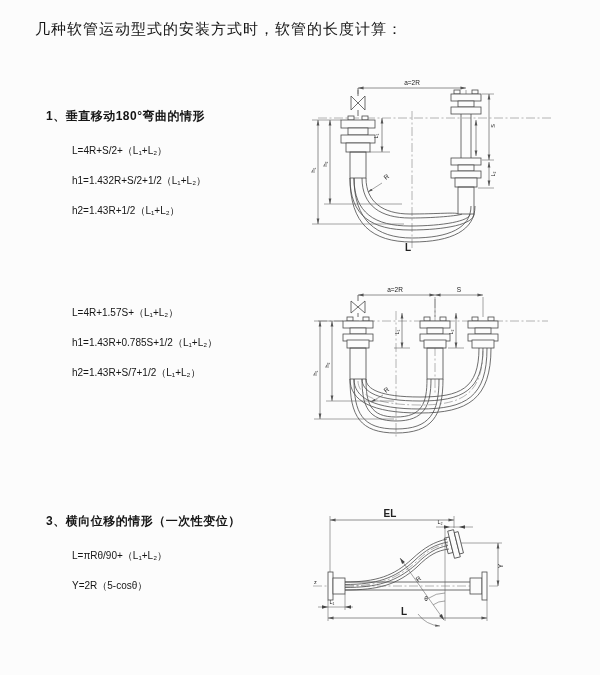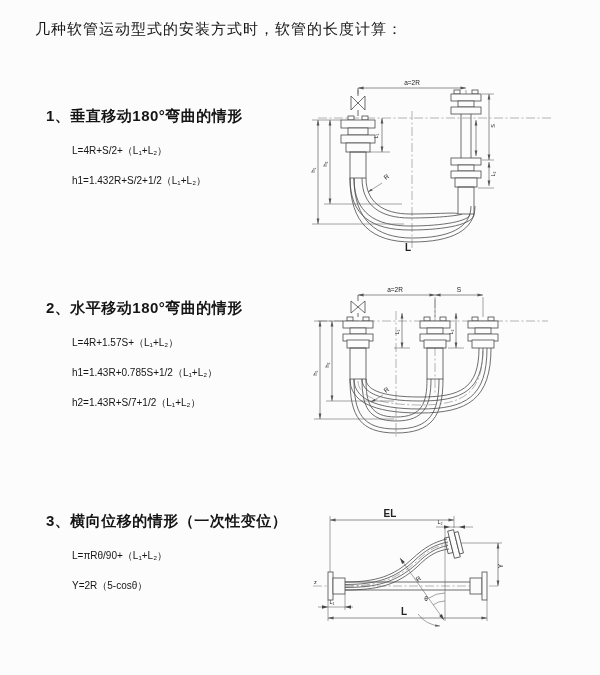--- a/index.html
+++ b/index.html
@@ -1,20 +1,20 @@
 <!DOCTYPE html>
 <html><head>
 <meta charset="utf-8">
 <style>
   html,body{margin:0;padding:0;}
   body{position:relative;width:600px;height:675px;background:#fcfcfc;
        font-family:"Liberation Sans",sans-serif;color:#151515;overflow:hidden;}
   .title{position:absolute;left:35px;top:20px;font-size:15px;font-weight:normal;letter-spacing:1px;}
   .sec{position:absolute;left:46px;width:280px;}
-  .sec-h{font-size:15px;font-weight:bold;line-height:20px;margin-bottom:10px;letter-spacing:.5px;}
+  .sec-h{font-size:12px;font-weight:bold;line-height:20px;margin-bottom:10px;letter-spacing:.5px;}
   .formula{font-size:10px;line-height:30px;height:30px;padding-left:26px;white-space:nowrap;}
   svg.diagram{position:absolute;}
   svg text{font-family:"Liberation Sans",sans-serif;fill:#222;}
   .ln{stroke:#4a4a4a;stroke-width:.8;fill:none;}
   .fit{stroke:#4a4a4a;stroke-width:.8;fill:#fcfcfc;}
   .thin{stroke:#5a5a5a;stroke-width:.55;fill:none;}
   .dim{stroke:#555;stroke-width:.65;fill:none;}
   .cl{stroke:#787878;stroke-width:.55;fill:none;stroke-dasharray:9 2.5 2 2.5;}
   .lbl{font-size:6.5px;}
   .lbls{font-size:5.5px;}
@@ -23,20 +23,21 @@
 </style>
 </head>
 <body>
 
 <div class="title">几种软管运动型式的安装方式时，软管的长度计算：</div>
 
 <div class="sec" style="top:106px">
   <div class="sec-h">1、垂直移动180°弯曲的情形</div>
   <div class="formula">L=4R+S/2+（L₁+L₂）</div>
   <div class="formula">h1=1.432R+S/2+1/2（L₁+L₂）</div>
+  <div class="formula">h2=1.43R+1/2（L₁+L₂）</div>
 </div>
 
 <svg class="diagram" style="left:298px;top:66px" width="300" height="190" viewBox="0 0 300 190">
   <defs>
     <marker id="a1" viewBox="0 0 10 6" refX="9.5" refY="3" markerWidth="9" markerHeight="5.4" orient="auto-start-reverse">
       <path d="M0,.6 L9.5,3 L0,5.4 Z" fill="#555"></path>
     </marker>
     <pattern id="p1" width="4.5" height="4.5" patternUnits="userSpaceOnUse">
       <path d="M0,4.5 L4.5,0 M0,0 L4.5,4.5" stroke="#8a8a8a" stroke-width=".5"></path>
     </pattern>
@@ -107,21 +108,20 @@
   <path class="dim" d="M191,96 V120" marker-start="url(#a1)" marker-end="url(#a1)"></path>
   <text class="lbls" x="197" y="108" transform="rotate(-90 197 108)" text-anchor="middle">L₂</text>
 
   <text class="lbl" x="88" y="114" transform="rotate(-40 88 114)">R</text>
   <path class="thin" d="M84,117 L70,126" marker-end="url(#a1)"></path>
 
   <text class="big" x="110" y="185" text-anchor="middle">L</text>
 </svg>
 
 <div class="sec" style="top:298px">
-  <div class="sec-h">2、水平移动180°弯曲的情形</div>
   <div class="formula">L=4R+1.57S+（L₁+L₂）</div>
   <div class="formula">h1=1.43R+0.785S+1/2（L₁+L₂）</div>
   <div class="formula">h2=1.43R+S/7+1/2（L₁+L₂）</div>
 </div>
 
 <svg class="diagram" style="left:298px;top:281px" width="300" height="170" viewBox="0 0 300 170">
   <defs>
     <marker id="a2" viewBox="0 0 10 6" refX="9.5" refY="3" markerWidth="9" markerHeight="5.4" orient="auto-start-reverse">
       <path d="M0,.6 L9.5,3 L0,5.4 Z" fill="#555"></path>
     </marker>

